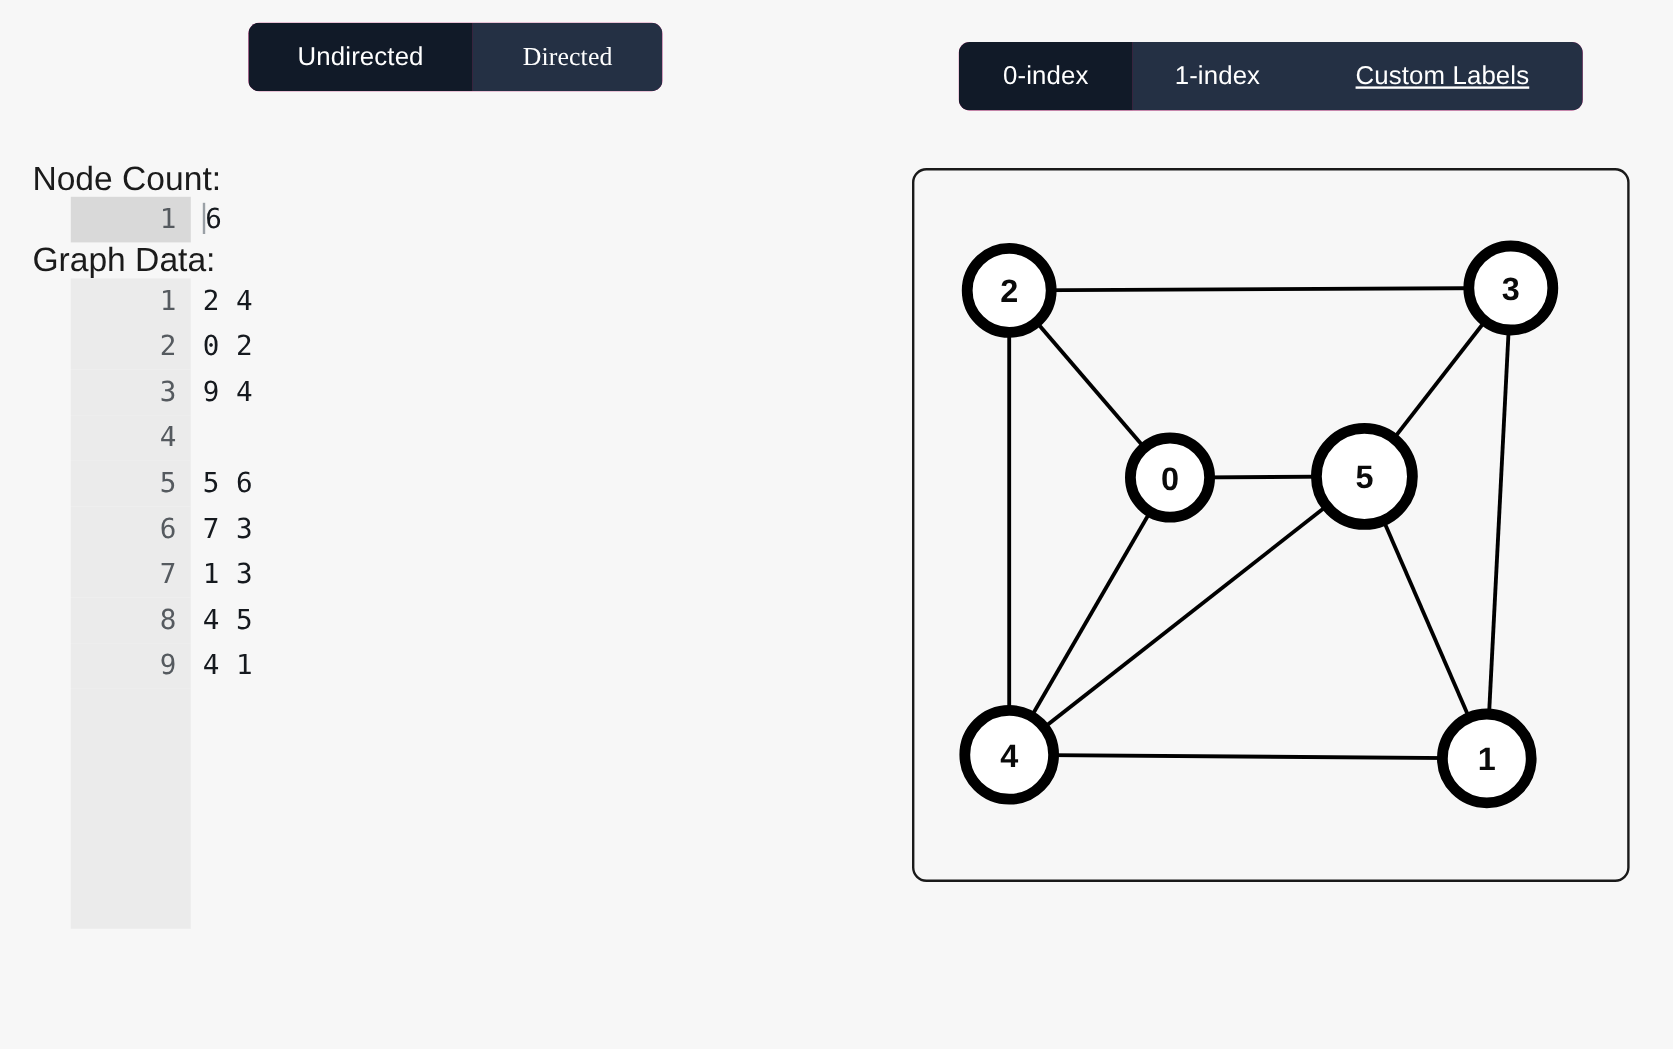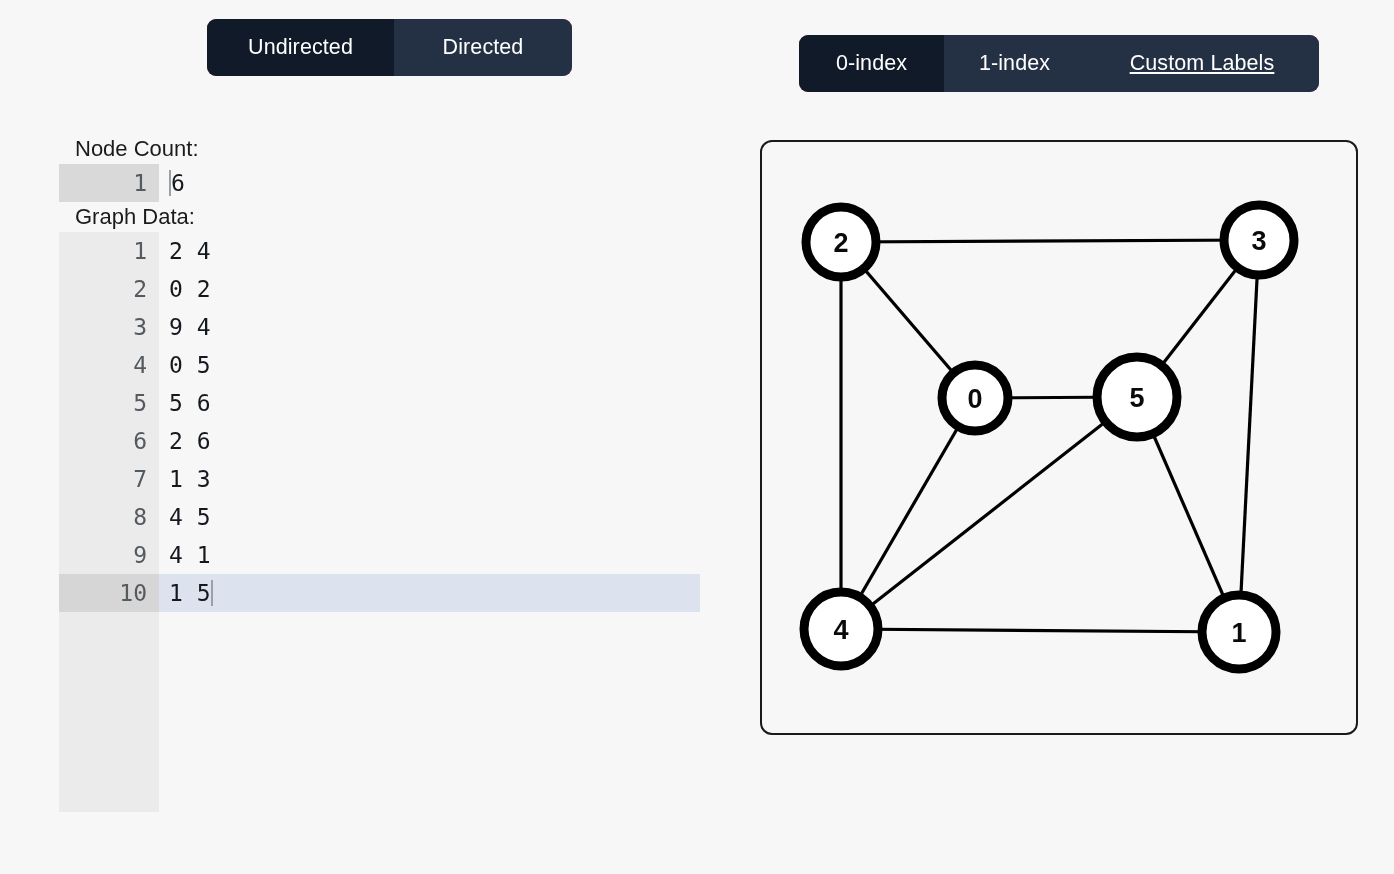--- a/index.html
+++ b/index.html
@@ -34,37 +34,37 @@
     cursor: pointer;
     white-space: nowrap;
     font-family: "Liberation Sans", sans-serif;
     height: 100%;
   }
   .seg-btn + .seg-btn { box-shadow: inset 1px 0 0 #2c3span; }
   .seg-btn.selected { background: #111a28; }
 
   #toggle-direction { left: 207px; top: 19px; }
   #toggle-direction .seg-btn:nth-child(1) { width: 187px; padding: 0; }
-  #toggle-direction .seg-btn:nth-child(2) { width: 178px; padding: 0; }
+  #toggle-direction .seg-btn:nth-child(2) { width: 158px; padding: 0; font-family: Liberation Serif, serif; }
 
   #toggle-labeling { left: 799px; top: 3px; margin-top: 32px; }
   #toggle-labeling .seg-btn:nth-child(1) { width: 145px; padding: 0; }
   #toggle-labeling .seg-btn:nth-child(2) { width: 141px; padding: 12px; }
   #toggle-labeling .seg-btn:nth-child(3) { width: 234px; padding: 0; text-decoration: underline; }
 
   
   #editor-panel {
     position: absolute;
     left: 0; top: 134px;
     width: 710px;
   }
   .field-label {
-    font-size: 22px;
+    font-size: 28px;
     color: #1b1b1b;
-    margin-left: 75px;
+    margin-left: 27px;
     line-height: 30px;
     font-family: "Liberation Sans", sans-serif;
   }
 
   .code-editor {
     position: relative;
     width: 700px;
     font-family: "DejaVu Sans Mono", monospace;
     font-size: 23px;
   }
@@ -179,45 +179,40 @@
         <div class="code-line">
           <div class="gutter">2</div>
           <div class="line-content">0 2</div>
         </div>
         <div class="code-line">
           <div class="gutter">3</div>
           <div class="line-content">9 4</div>
         </div>
         <div class="code-line">
           <div class="gutter">4</div>
-          <div class="line-content">0 5</div>
         </div>
         <div class="code-line">
           <div class="gutter">5</div>
           <div class="line-content">5 6</div>
         </div>
         <div class="code-line">
           <div class="gutter">6</div>
-          <div class="line-content">2 6</div>
+          <div class="line-content">7 3</div>
         </div>
         <div class="code-line">
           <div class="gutter">7</div>
           <div class="line-content">1 3</div>
         </div>
         <div class="code-line">
           <div class="gutter">8</div>
           <div class="line-content">4 5</div>
         </div>
         <div class="code-line">
           <div class="gutter">9</div>
           <div class="line-content">4 1</div>
-        </div>
-        <div class="code-line active">
-          <div class="gutter">10</div>
-          <div class="line-content">1 5<span class="caret"></span></div>
         </div>
       </div>
 
     <div class="gutter-filler"></div>
   </div>
 
   <div id="graph-canvas">
     <svg viewBox="0 0 594 591" id="graph-svg">
       <g id="edge-layer">
           <line class="edge" x1="79" y1="100" x2="79" y2="487"></line>

